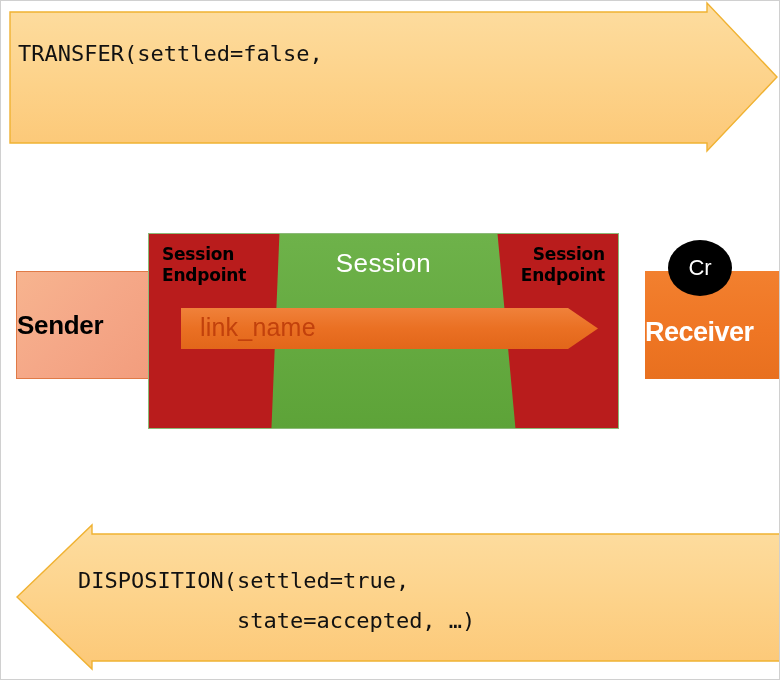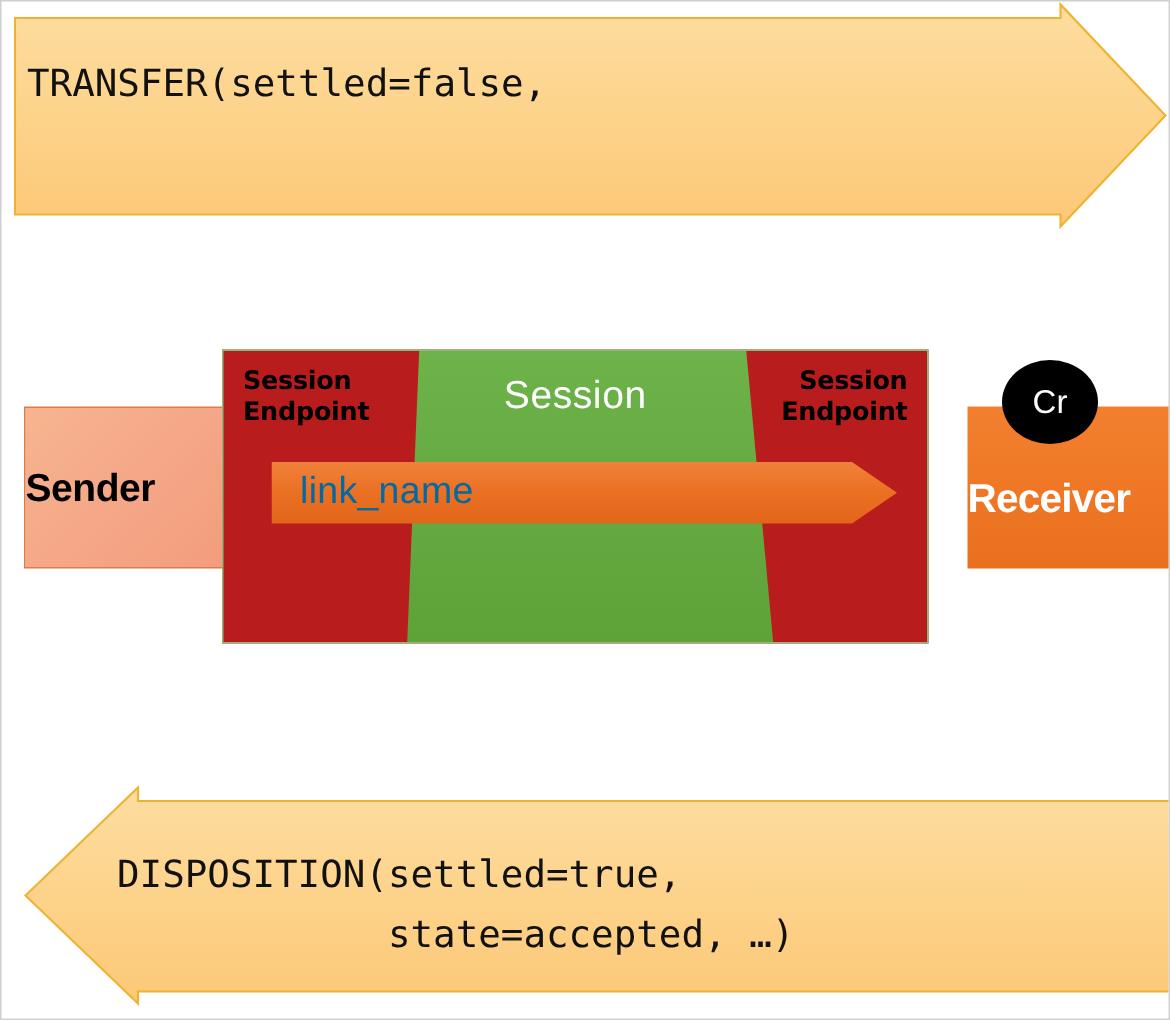--- a/index.html
+++ b/index.html
@@ -20,21 +20,21 @@
 
   
   .layer { position: absolute; }
 
   
   .arrow-svg { position: absolute; left: 0; top: 0; }
 
   .arrow-text {
     position: absolute;
     font-family: "DejaVu Sans Mono", "Liberation Mono", monospace;
-    font-size: 25px;
+    font-size: 22px;
     color: #111111;
     white-space: pre;
     line-height: 1.32;
     letter-spacing: 0px;
   }
 
   
   .endbox {
     position: absolute;
     display: flex;
@@ -120,21 +120,21 @@
   
   #link-arrow-wrap {
     position: absolute;
     left: 180px; top: 304px;
     width: 417px; height: 47px;
   }
   #link-name-label {
     position: absolute;
     left: 19px; top: 8px;
     font-size: 25px;
-    color: #0369a1;
+    color: #c2410c;
     letter-spacing: 0.2px;
   }
 </style>
 </head>
 <body>
 
 <div id="canvas">
 
   <div class="layer" style="left:0;top:0;width:780px;height:160px;">
     <svg class="arrow-svg" width="780" height="160" viewBox="0 0 780 160">

